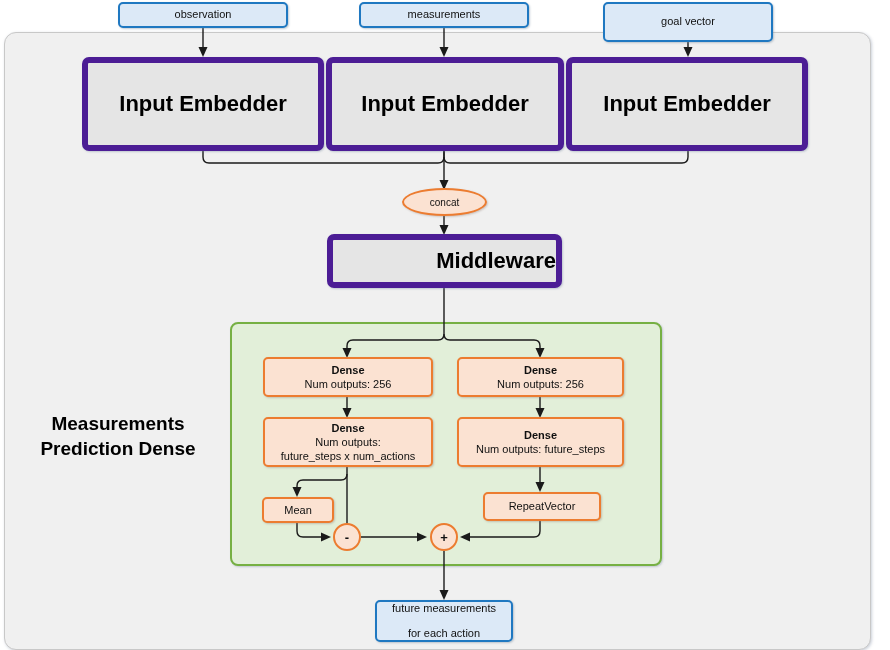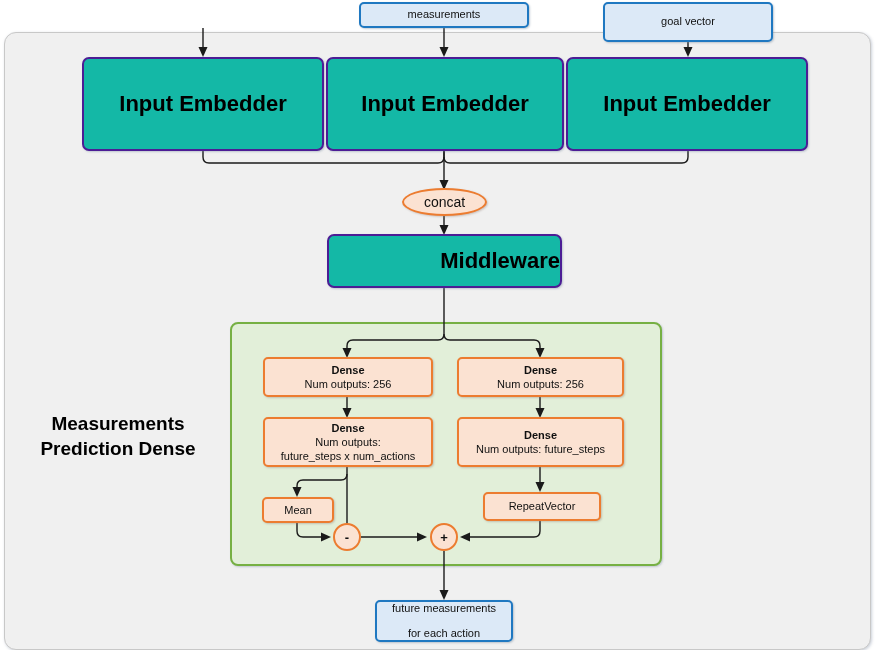--- a/index.html
+++ b/index.html
@@ -10,33 +10,33 @@
   
   .node{position:absolute;box-sizing:border-box;display:flex;flex-direction:column;
         align-items:center;justify-content:center;text-align:center;}
 
   
   .io{background:#dce9f7;border:2px solid #1f78c1;border-radius:5px;
       font-size:11px;color:#101010;line-height:1.25;
       box-shadow:1px 1px 2px rgba(120,140,160,.45);}
 
   
-  .green{background:#14b8a6;border:2px solid #4c1d95;border-radius:7px;
+  .green{background:#e5e5e5;border:6px solid #4c1d95;border-radius:7px;
          color:#000;box-shadow:1px 1px 2px rgba(120,140,160,.40);}
   .green.big{font-size:22px;font-weight:bold;}
 
   
   .orange{background:#fbe2d2;border:2px solid #ec7c30;border-radius:5px;
           font-size:11px;color:#101010;line-height:1.3;
           box-shadow:1px 1px 2px rgba(150,130,120,.40);}
   .orange .ttl{font-weight:bold;}
 
   
   .ellipse{background:#fbe2d2;border:2px solid #ec7c30;border-radius:50%;
-           font-size:14px;color:#101010;
+           font-size:10px;color:#101010;
            box-shadow:1px 1px 2px rgba(150,130,120,.40);}
 
   
   .opcircle{background:#fbe2d2;border:2.5px solid #ec7c30;border-radius:50%;
             font-size:13px;font-weight:bold;color:#101010;}
 
   
   .outer{position:absolute;background:#f0f0f0;border:1px solid #c8c8c8;
          border-radius:12px;box-shadow:1px 1px 3px rgba(140,150,170,.45);}
   .headbox{position:absolute;background:#e2efd9;border:2px solid #76b043;
@@ -107,20 +107,23 @@
     <line x1="540" y1="467" x2="540" y2="484"></line>
     <polygon points="540,492 535.5,482 544.5,482"></polygon>
 
     <path d="M540,521 L540,531 Q540,537 534,537 L468,537"></path>
     <polygon points="460,537 470,532.5 470,541.5"></polygon>
 
     <line x1="444" y1="551" x2="444" y2="592"></line>
     <polygon points="444,600 439.5,590 448.5,590"></polygon>
   </svg>
 
+  <div class="node io" style="left:118px;top:2px;width:170px;height:26px;">
+    <span>observation</span>
+  </div>
   <div class="node io" style="left:359px;top:2px;width:170px;height:26px;">
     <span>measurements</span>
   </div>
   <div class="node io" style="left:603px;top:2px;width:170px;height:40px;">
     <span>goal vector</span>
   </div>
 
   <div class="node green big" style="left:82px;top:57px;width:242px;height:94px;">
     <span>Input Embedder</span>
   </div>

